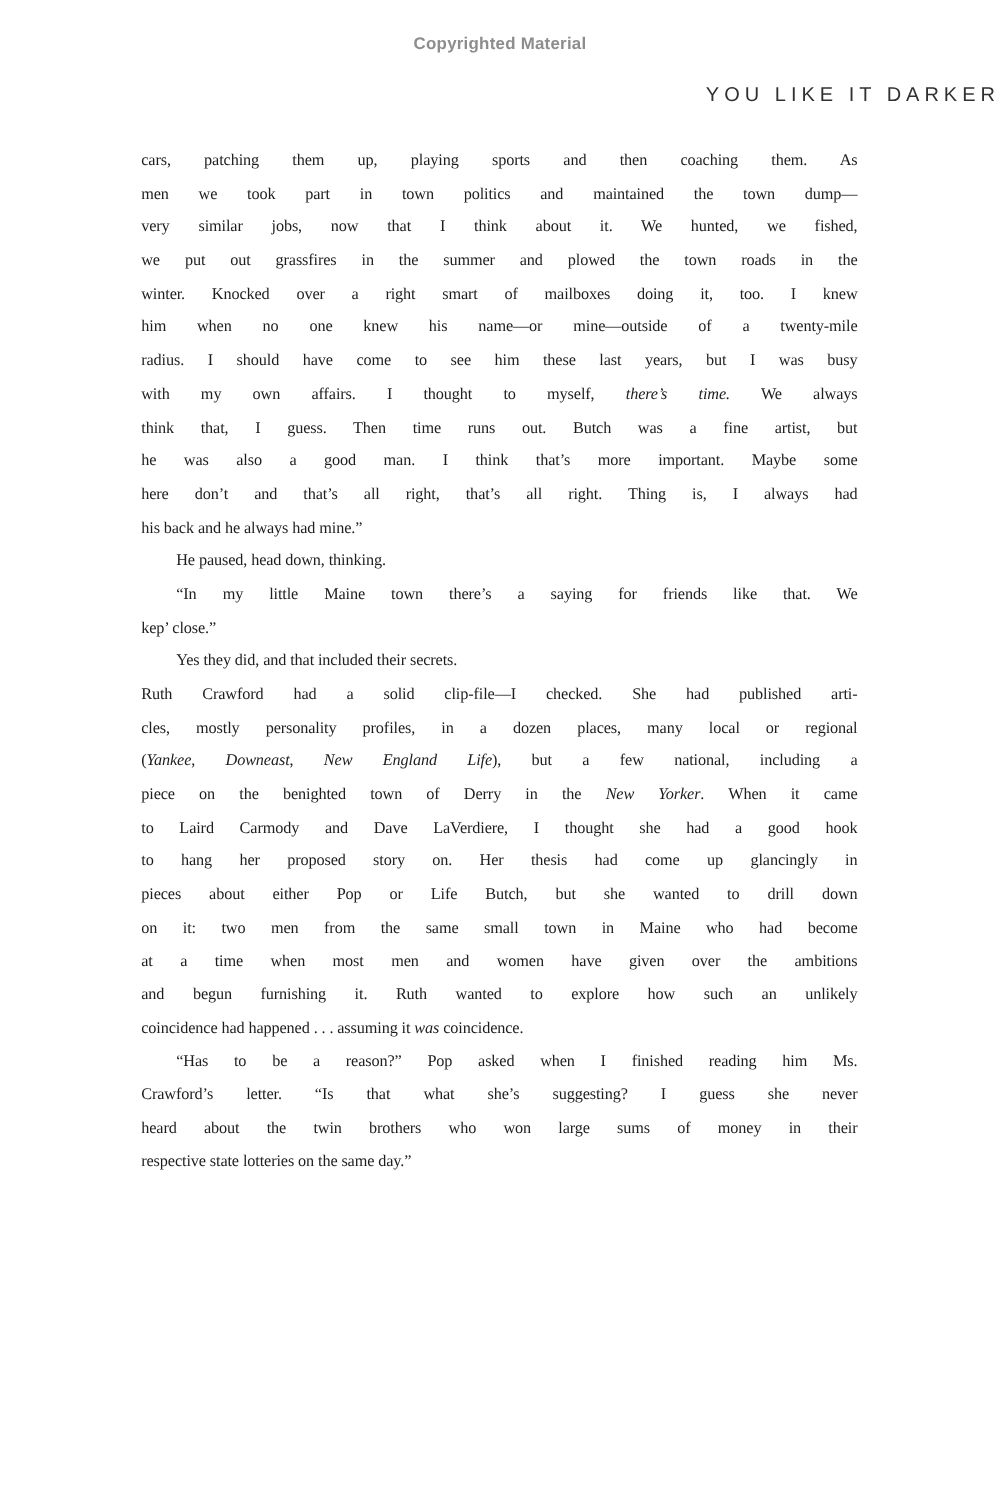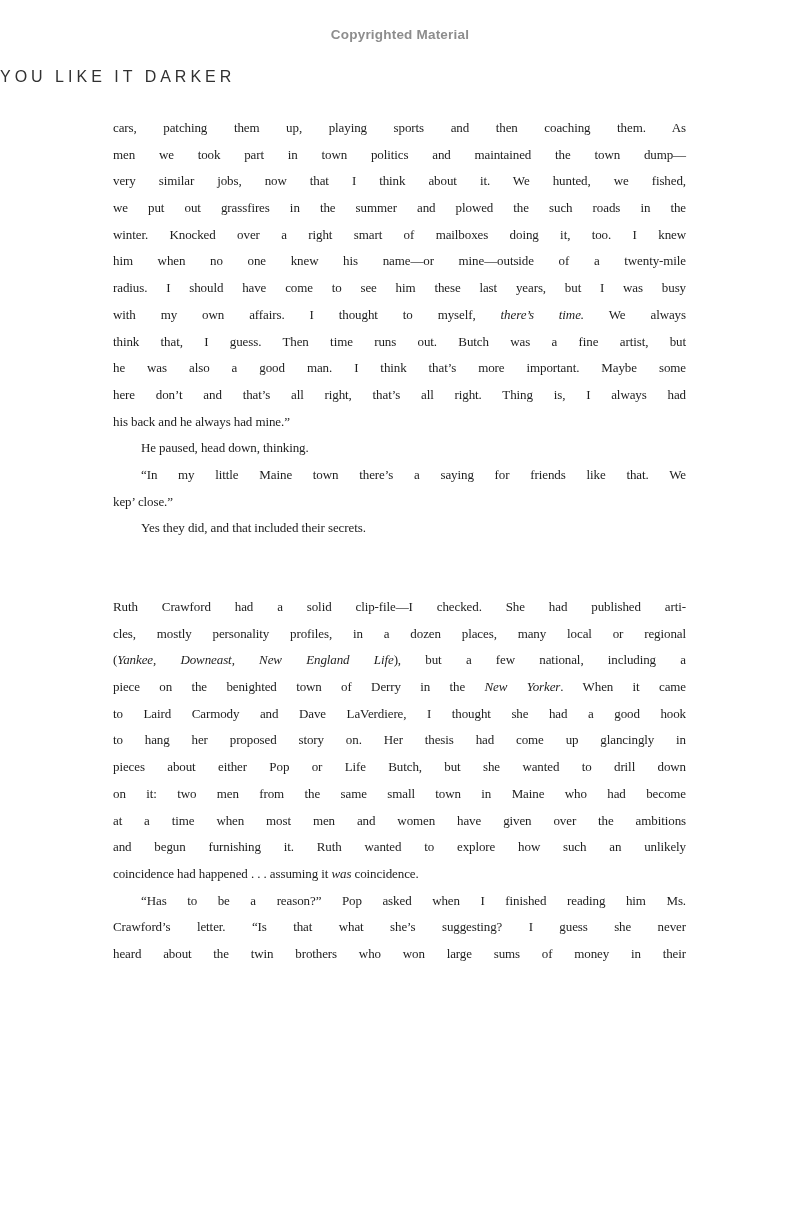--- a/index.html
+++ b/index.html
@@ -25,40 +25,40 @@
     color: #8d8d8d;
     letter-spacing: 0.2px;
   }
   .copyright-top { top: 27px; }
   .copyright-bottom { top: 1160px; }
   .book-title {
     position: absolute;
     top: 68px;
     left: 0;
     right: 0;
-    text-align: left;
+    text-align: right;
     font-family: "Liberation Sans", sans-serif;
     font-size: 16px;
     font-weight: 400;
     color: #313131;
     letter-spacing: 4px;
   }
   .text-block {
     position: absolute;
     left: 113px;
     top: 115px;
     width: 573px;
     font-family: "Liberation Serif", serif;
     font-size: 13px;
     line-height: 26.7px;
     color: #1d1d1d;
     letter-spacing: -0.1px;
   }
   .para { margin: 0; }
-  .para.space-before { margin-top: 52px; }
+  .para.space-before { }
   .tline {
     text-align: justify;
     text-align-last: justify;
     text-justify: inter-word;
     height: 26.7px;
     white-space: normal;
   }
   .tline.last { text-align-last: left; }
   .tline.indent { text-indent: 28px; }
   .tline em { font-style: italic; }
@@ -79,21 +79,21 @@
 <div class="page">
   <div class="copyright-notice copyright-top">Copyrighted Material</div>
 
   <div class="book-title">YOU LIKE IT DARKER</div>
 
   <div class="text-block">
       <div class="para">
         <div class="tline"><span>cars, patching them up, playing sports and then coaching them. As</span></div>
         <div class="tline"><span>men we took part in town politics and maintained the town dump—</span></div>
         <div class="tline"><span>very similar jobs, now that I think about it. We hunted, we fished,</span></div>
-        <div class="tline"><span>we put out grassfires in the summer and plowed the such roads in the</span></div>
+        <div class="tline"><span>we put out grassfires in the summer and plowed the town roads in the</span></div>
         <div class="tline"><span>winter. Knocked over a right smart of mailboxes doing it, too. I knew</span></div>
         <div class="tline"><span>him when no one knew his name—or mine—outside of a twenty-mile</span></div>
         <div class="tline"><span>radius. I should have come to see him these last years, but I was busy</span></div>
         <div class="tline"><span>with my own affairs. I thought to myself, </span><em>there’s time.</em><span> We always</span></div>
         <div class="tline"><span>think that, I guess. Then time runs out. Butch was a fine artist, but</span></div>
         <div class="tline"><span>he was also a good man. I think that’s more important. Maybe some</span></div>
         <div class="tline"><span>here don’t and that’s all right, that’s all right. Thing is, I always had</span></div>
         <div class="tline last"><span>his back and he always had mine.”</span></div>
       </div>
       <div class="para">

